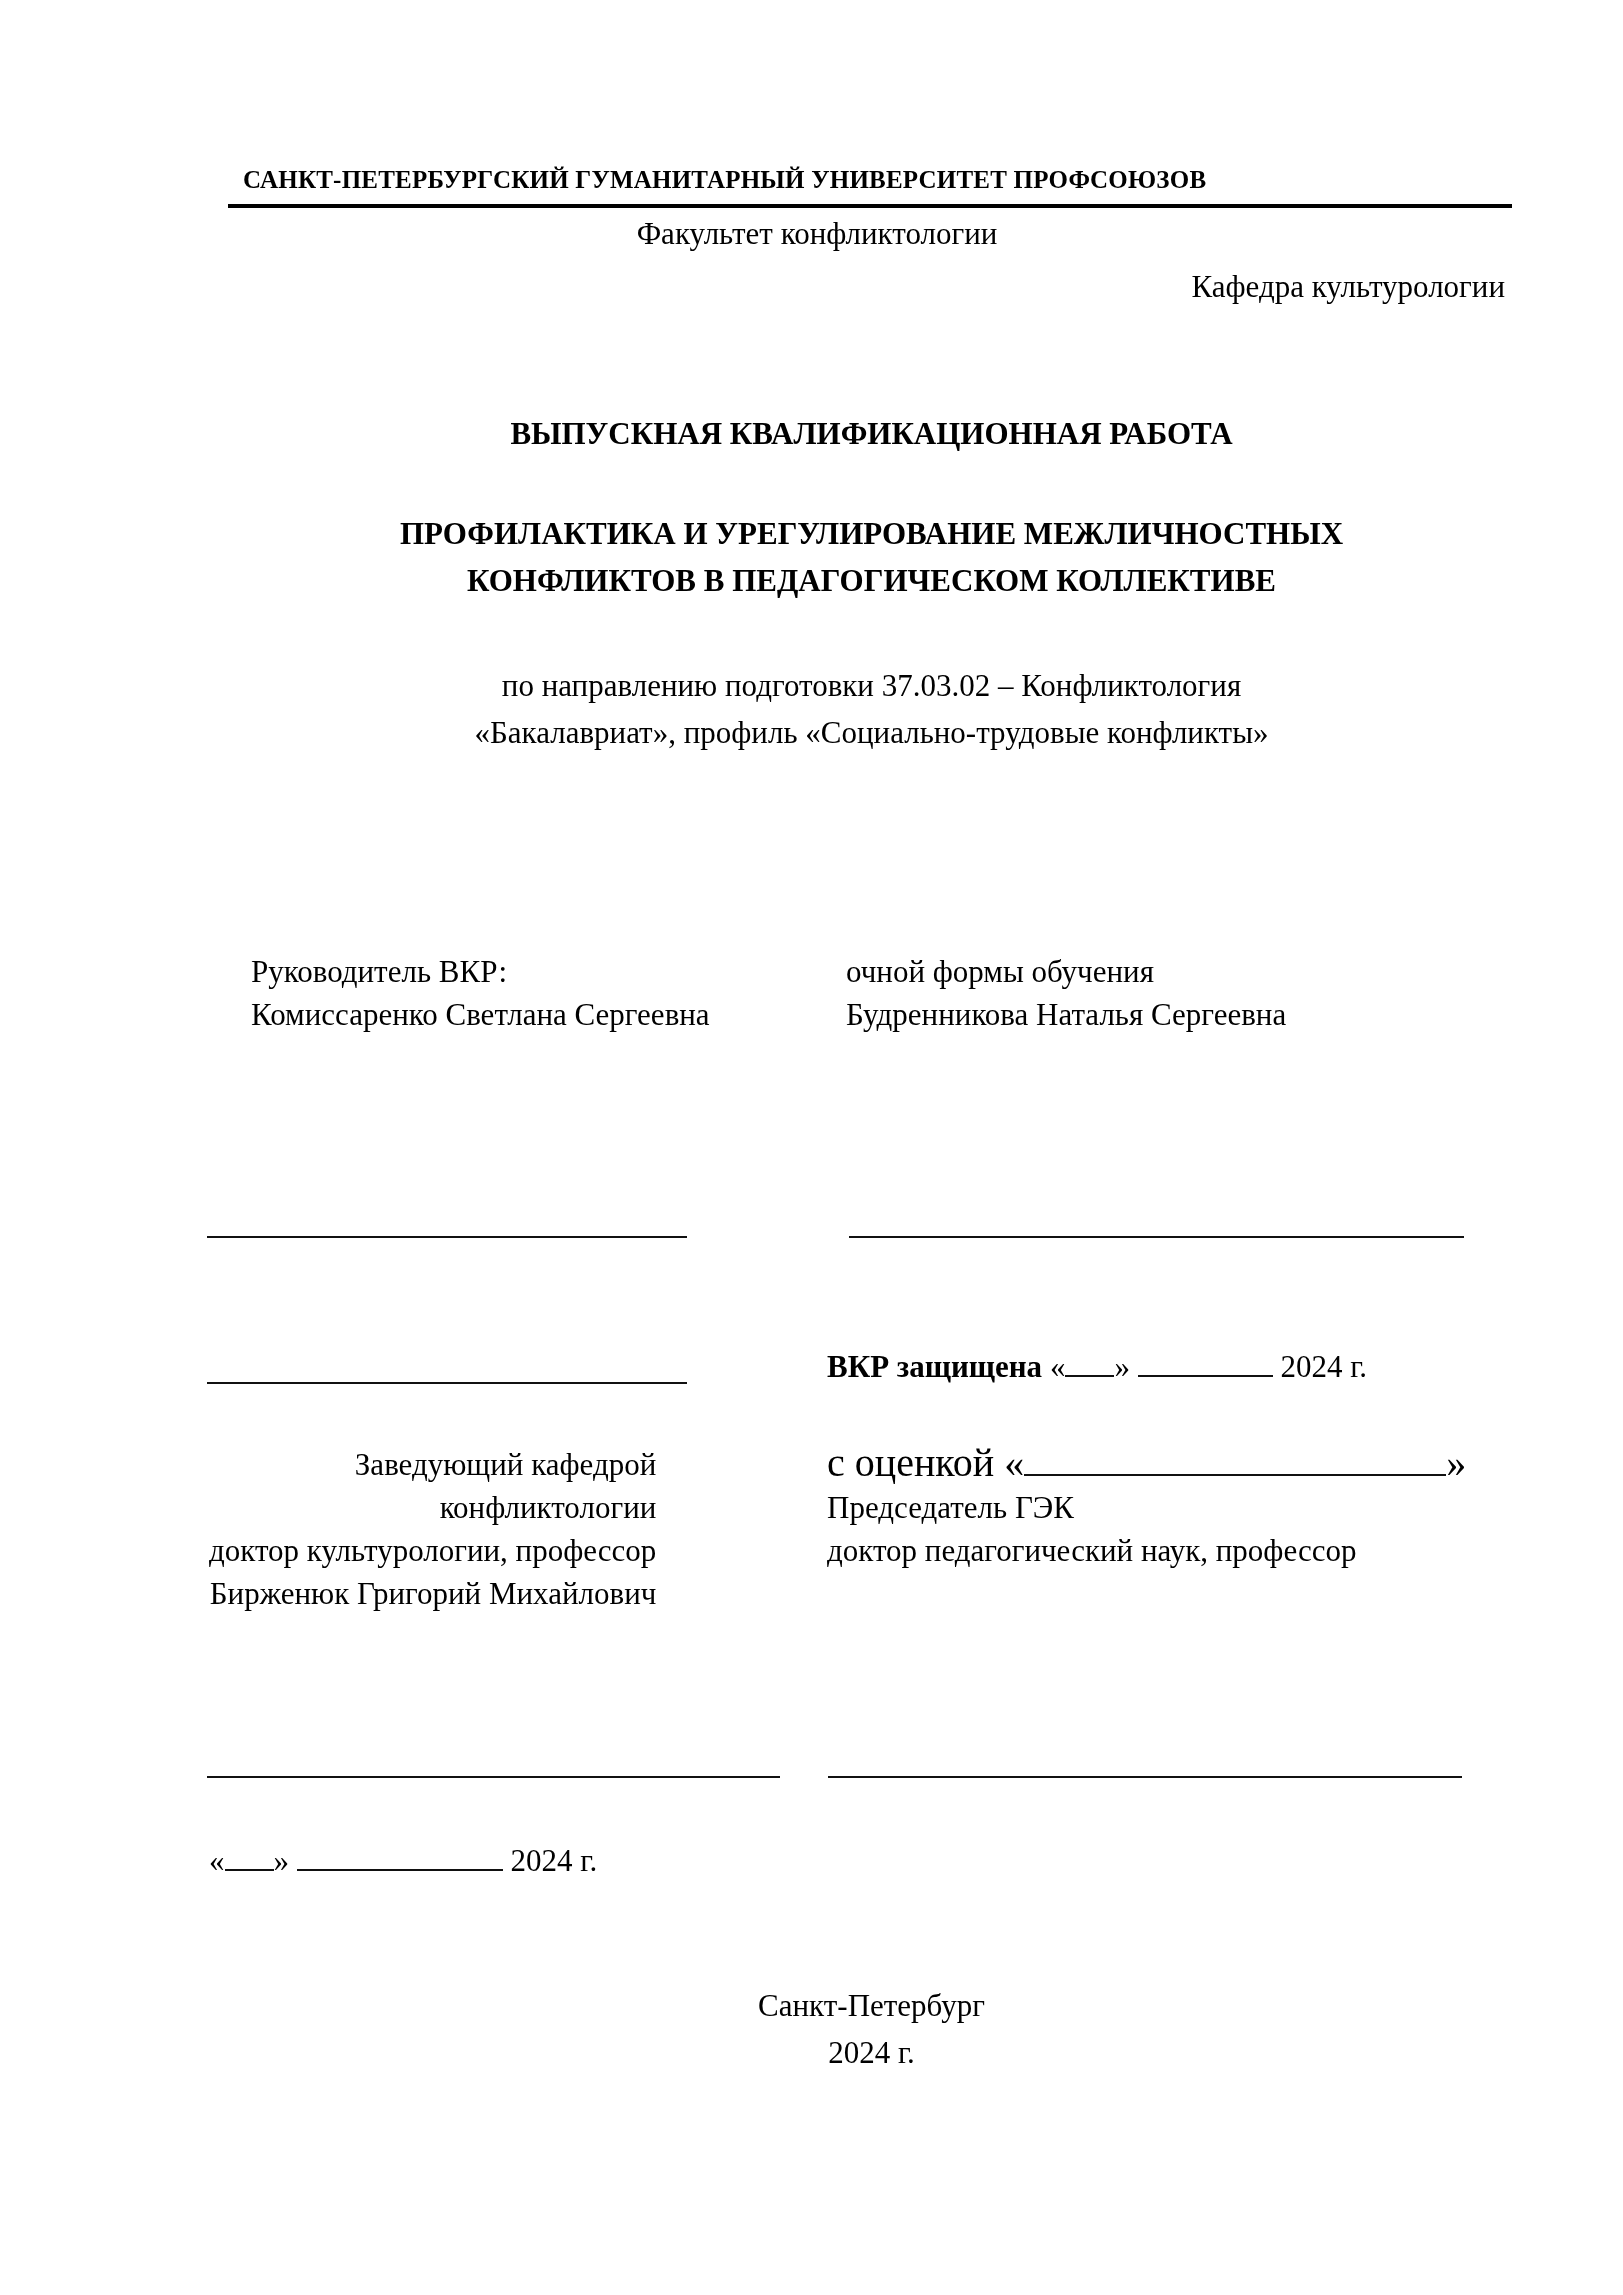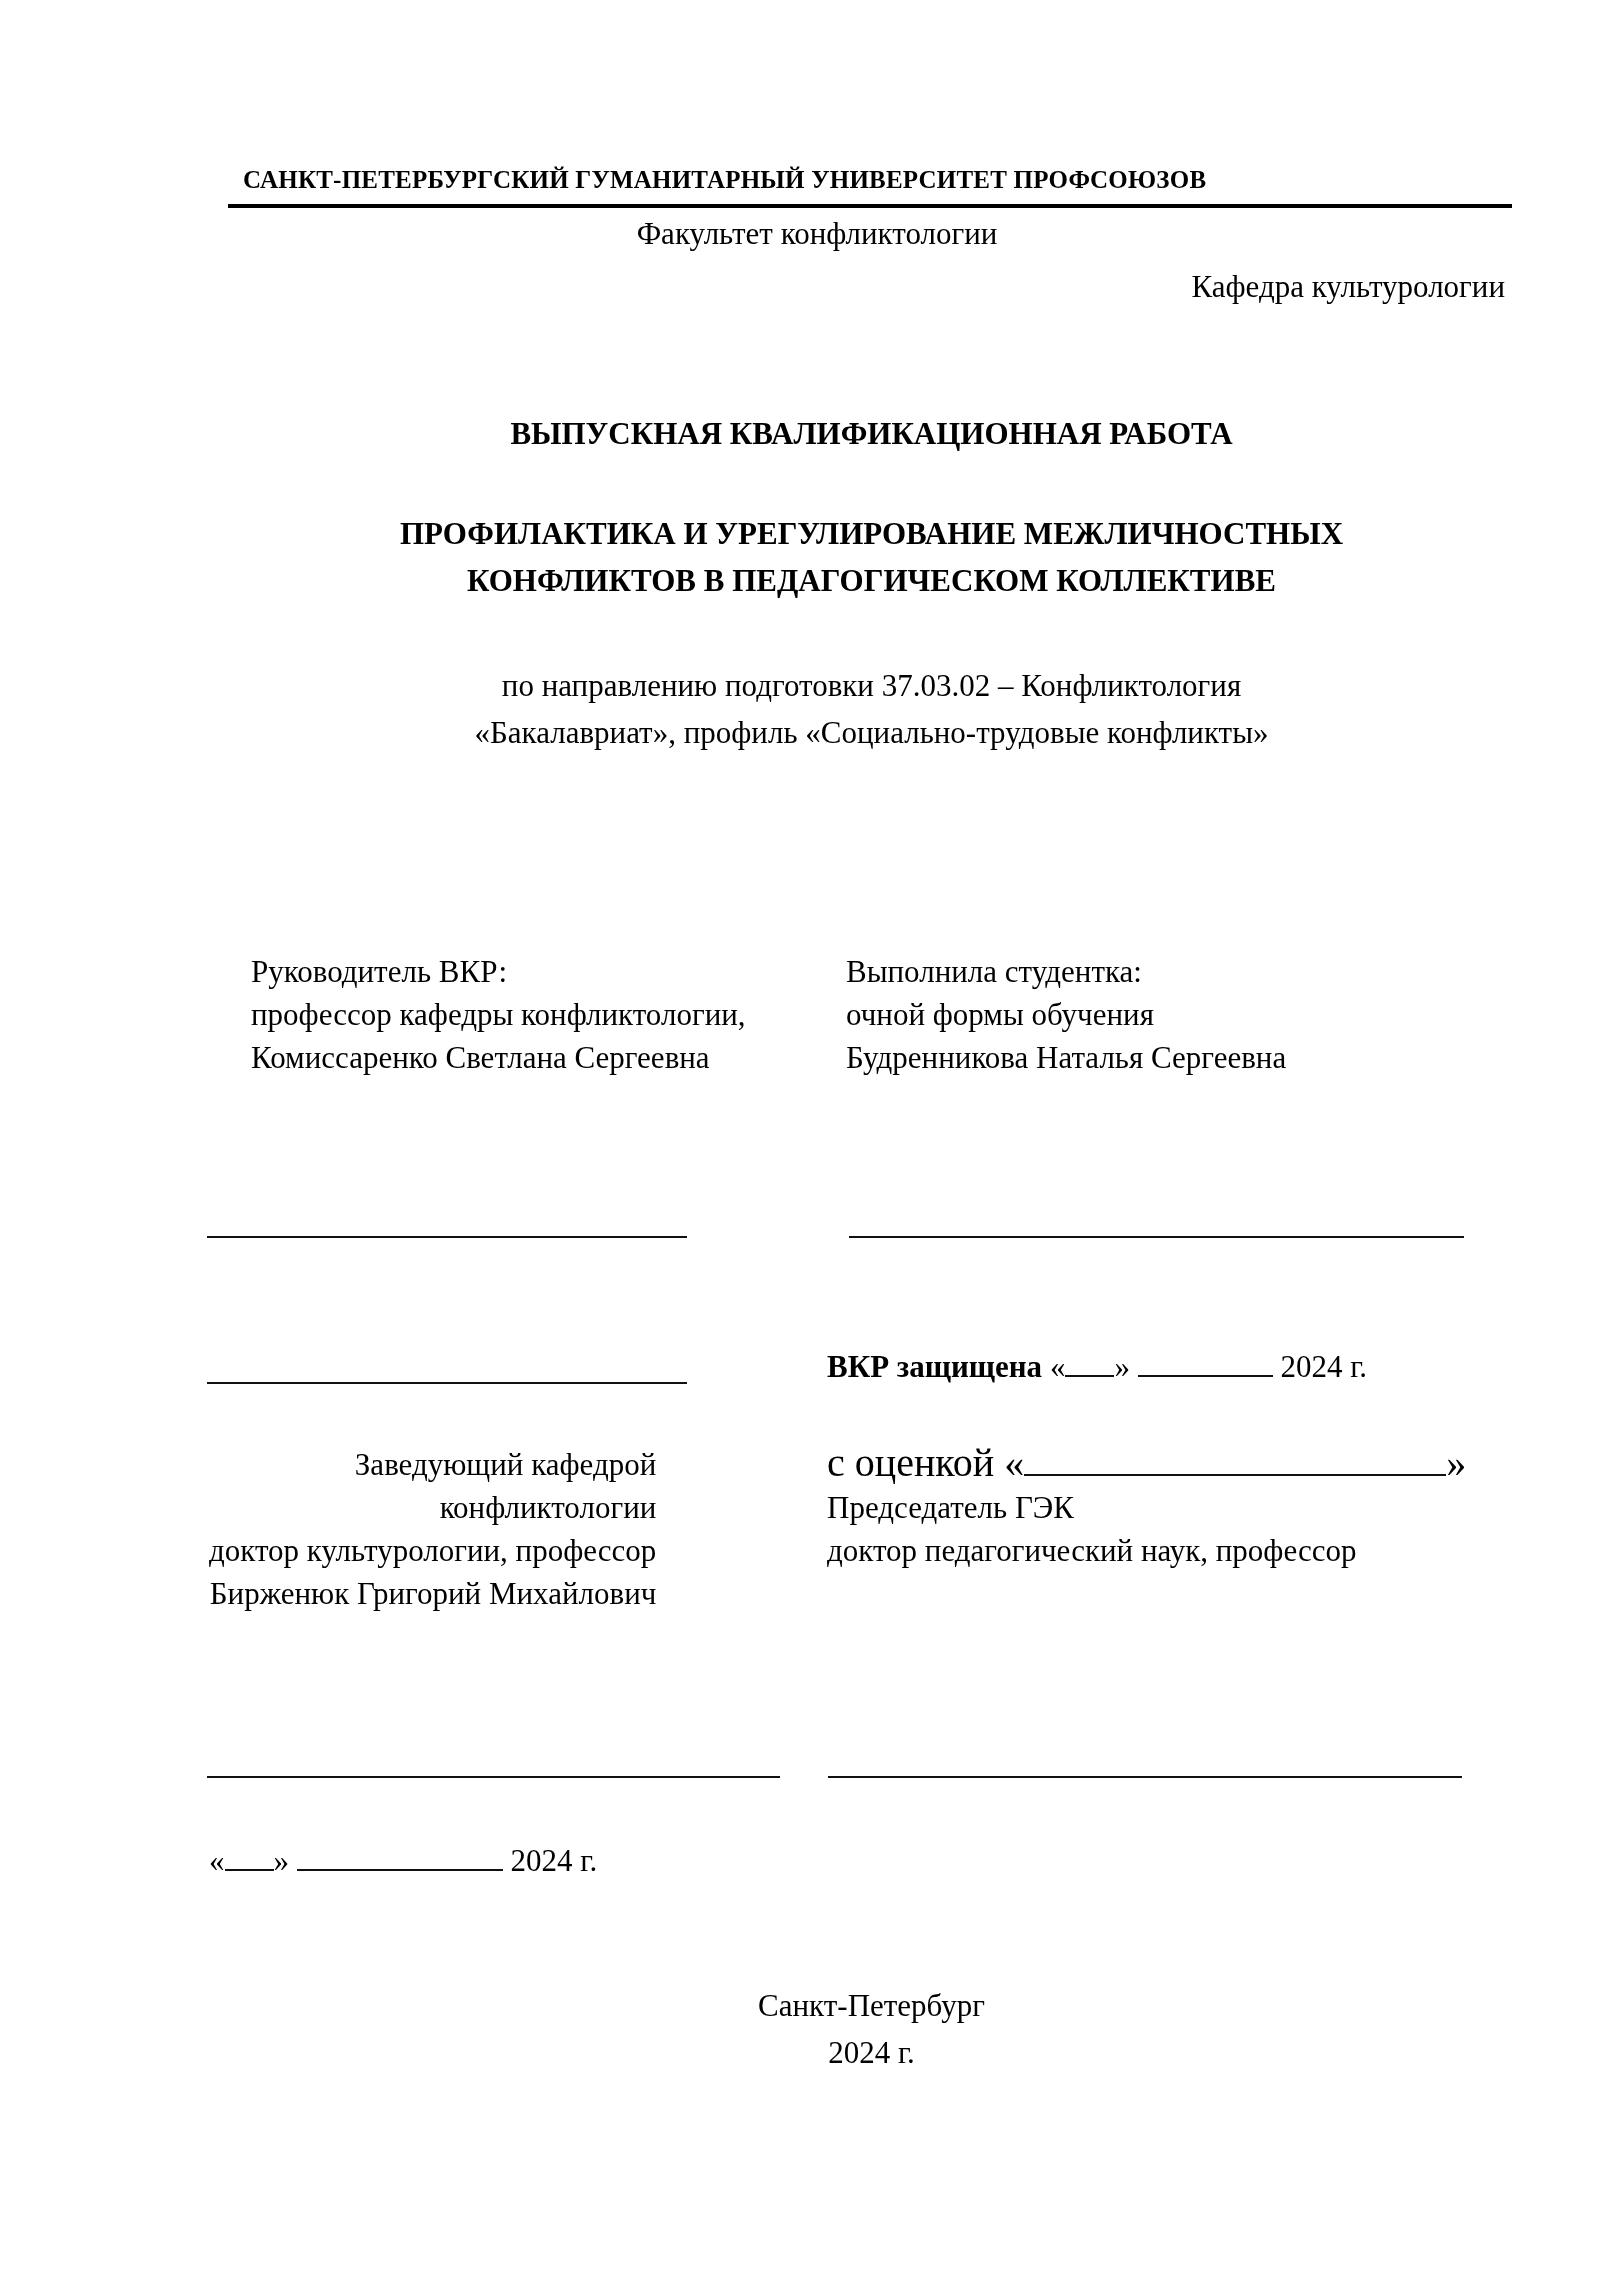--- a/index.html
+++ b/index.html
@@ -152,26 +152,24 @@
   <span>КОНФЛИКТОВ В ПЕДАГОГИЧЕСКОМ КОЛЛЕКТИВЕ</span>
 </div>
 
 <div class="abs" id="direction">
   <span>по направлению подготовки 37.03.02 – Конфликтология</span>
   <span>«Бакалавриат», профиль «Социально-трудовые конфликты»</span>
 </div>
 
 <div class="col" id="supervisor">
   <span>Руководитель ВКР:</span>
-  <span>профессор кафедры конфликтологии,</span>
   <span>Комиссаренко Светлана Сергеевна</span>
 </div>
 
 <div class="col" id="student">
-  <span>Выполнила студентка:</span>
   <span>очной формы обучения</span>
   <span>Будренникова Наталья Сергеевна</span>
 </div>
 
 <div class="sigline" id="sig-supervisor"></div>
 <div class="sigline" id="sig-student"></div>
 <div class="sigline" id="sig-head-1"></div>
 
 <div class="abs" id="defended">
   <span class="b">ВКР защищена</span>

